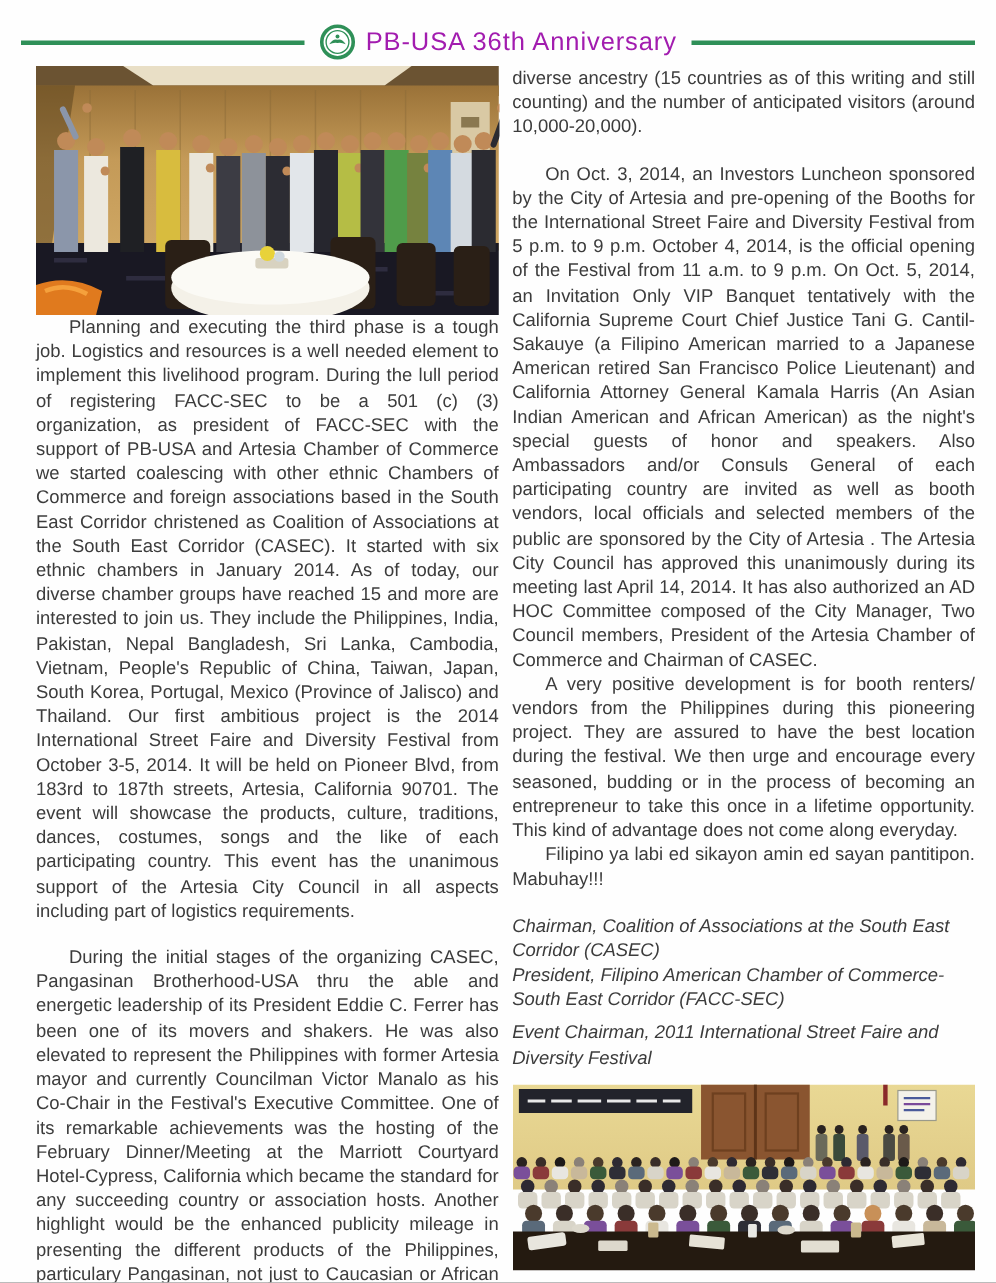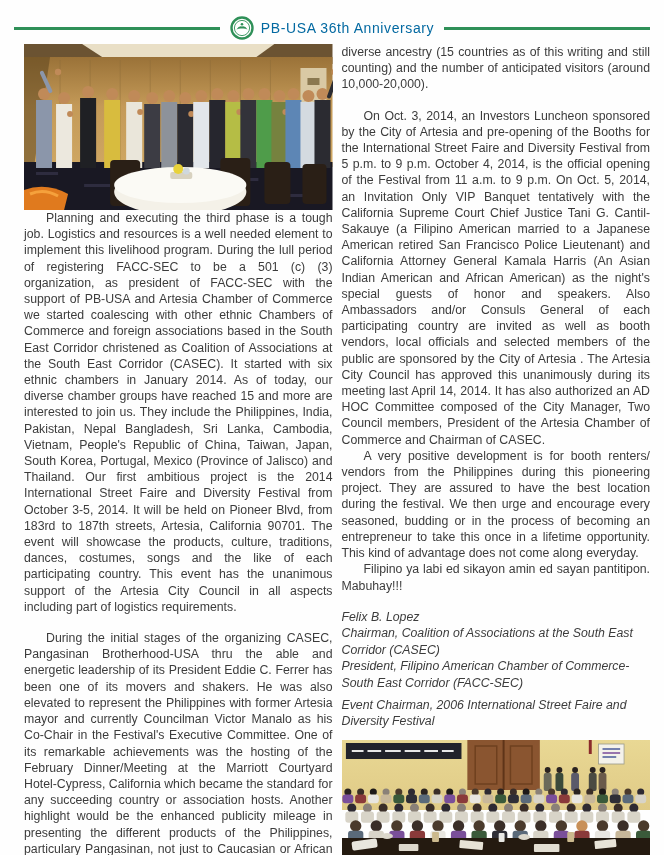--- a/index.html
+++ b/index.html
@@ -11,21 +11,21 @@
   }
   
   .header {
     position:absolute; top:14px; left:14px; right:14px; height:28px;
     display:flex; align-items:center;
   }
   .rule { flex:1; height:3px; background:#2f9058; }
   .brand { display:flex; align-items:center; gap:7px; padding:0 10px; }
   .logo-wrap { width:24px; height:24px; flex:0 0 auto; }
   .header-title {
-    color:#0369a1; font-size:14px; letter-spacing:.6px; white-space:nowrap;
+    color:#a21caf; font-size:17px; letter-spacing:.6px; white-space:nowrap;
   }
   
   .columns {
     position:absolute; top:44px; left:24px; right:14px; bottom:6px;
     display:flex; gap:9px;
   }
   .col { flex:1; min-width:0; }
   .para {
     font-size:12.3px; line-height:16.2px; text-align:justify;
     hyphens:none; color:#3c3c3c;
@@ -180,24 +180,23 @@
       <p class="para indent">During the initial stages of the organizing CASEC, Pangasinan Brotherhood-USA thru the able and energetic leadership of its President Eddie C. Ferrer has been one of its movers and shakers. He was also elevated to represent the Philippines with former Artesia mayor and currently Councilman Victor Manalo as his Co-Chair in the Festival's Executive Committee. One of its remarkable achievements was the hosting of the February Dinner/Meeting at the Marriott Courtyard Hotel-Cypress, California which became the standard for any succeeding country or association hosts. Another highlight would be the enhanced publicity mileage in presenting the different products of the Philippines, particulary Pangasinan, not just to Caucasian or African Americans but to Americans coming from</p>
     </div>
 
     <div class="col">
       <p class="para gap-after">diverse ancestry (15 countries as of this writing and still counting) and the number of anticipated visitors (around 10,000-20,000).</p>
       <p class="para indent">On Oct. 3, 2014, an Investors Luncheon sponsored by the City of Artesia and pre-opening of the Booths for the International Street Faire and Diversity Festival from 5 p.m. to 9 p.m. October 4, 2014, is the official opening of the Festival from 11 a.m. to 9 p.m. On Oct. 5, 2014, an Invitation Only VIP Banquet tentatively with the California Supreme Court Chief Justice Tani G. Cantil-Sakauye (a Filipino American married to a Japanese American retired San Francisco Police Lieutenant) and California Attorney General Kamala Harris (An Asian Indian American and African American) as the night's special guests of honor and speakers. Also Ambassadors and/or Consuls General of each participating country are invited as well as booth vendors, local officials and selected members of the public are sponsored by the City of Artesia . The Artesia City Council has approved this unanimously during its meeting last April 14, 2014. It has also authorized an AD HOC Committee composed of the City Manager, Two Council members, President of the Artesia Chamber of Commerce and Chairman of CASEC.</p>
       <p class="para indent">A very positive development is for booth renters/ vendors from the Philippines during this pioneering project. They are assured to have the best location during the festival. We then urge and encourage every seasoned, budding or in the process of becoming an entrepreneur to take this once in a lifetime opportunity. This kind of advantage does not come along everyday.</p>
       <p class="para indent">Filipino ya labi ed sikayon amin ed sayan pantitipon. Mabuhay!!!</p>
 
       <div class="signature">
-        <span class="sig-line">Felix B. Lopez</span>
         <span class="sig-line">Chairman, Coalition of Associations at the South East Corridor (CASEC)</span>
         <span class="sig-line">President, Filipino American Chamber of Commerce- South East Corridor (FACC-SEC)</span>
-        <span class="sig-line spaced">Event Chairman, 2006 International Street Faire and Diversity Festival</span>
+        <span class="sig-line spaced">Event Chairman, 2011 International Street Faire and Diversity Festival</span>
       </div>
 
       <figure>
         <svg class="photo-frame" viewBox="0 0 315 124" width="315" height="124" preserveAspectRatio="none">
           <defs>
             <linearGradient id="wall2" x1="0" y1="0" x2="0" y2="1">
               <stop offset="0" stop-color="#e9d894"></stop>
               <stop offset="1" stop-color="#dfca86"></stop>
             </linearGradient>
           </defs>

